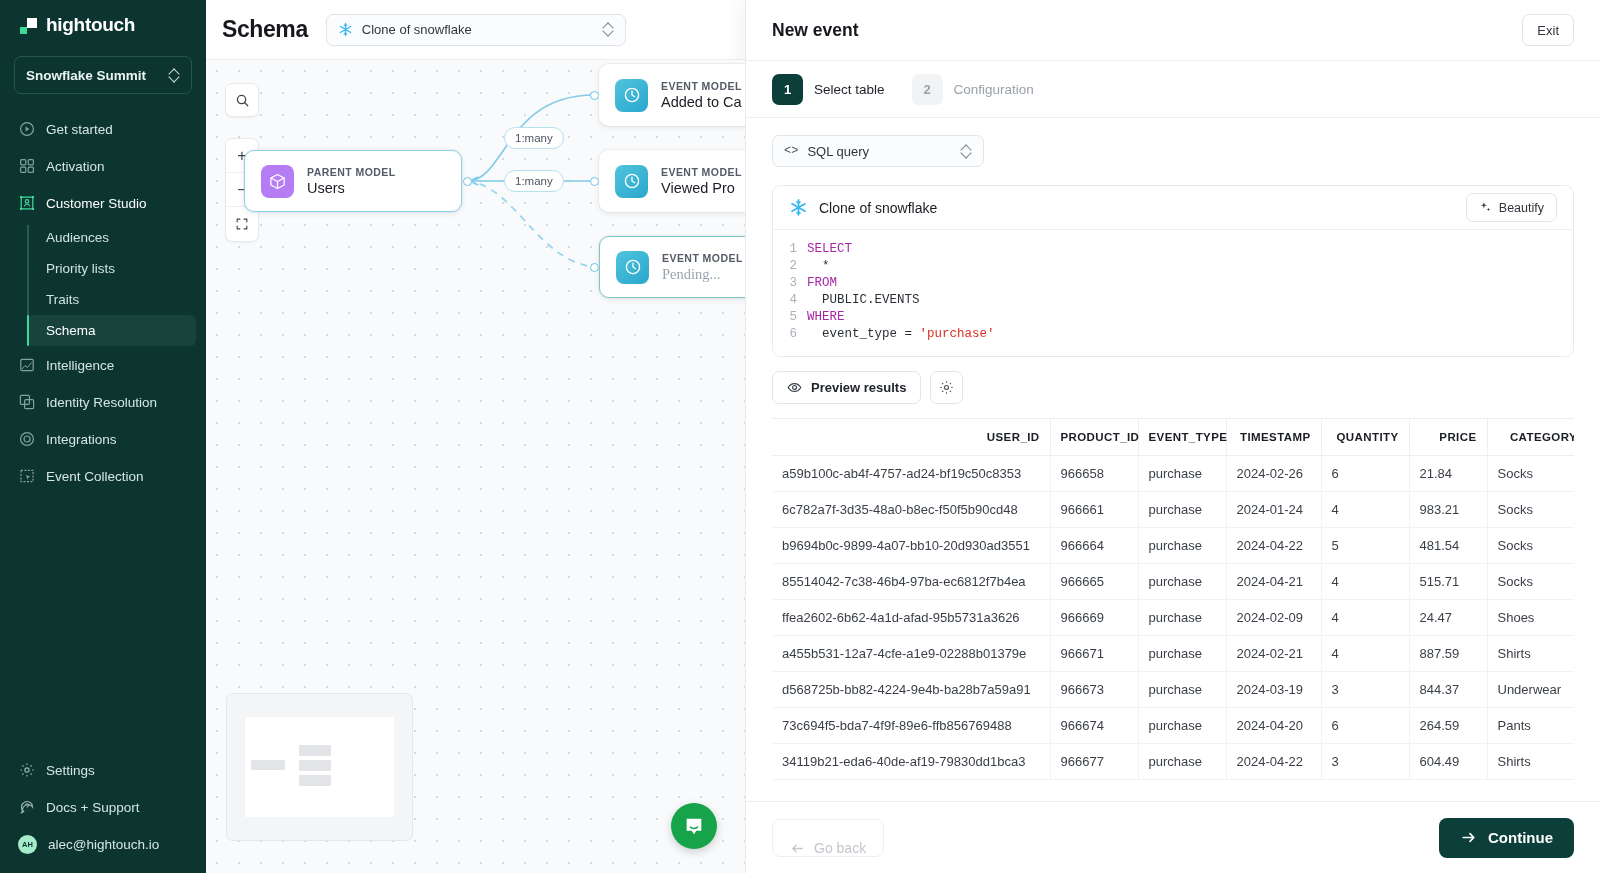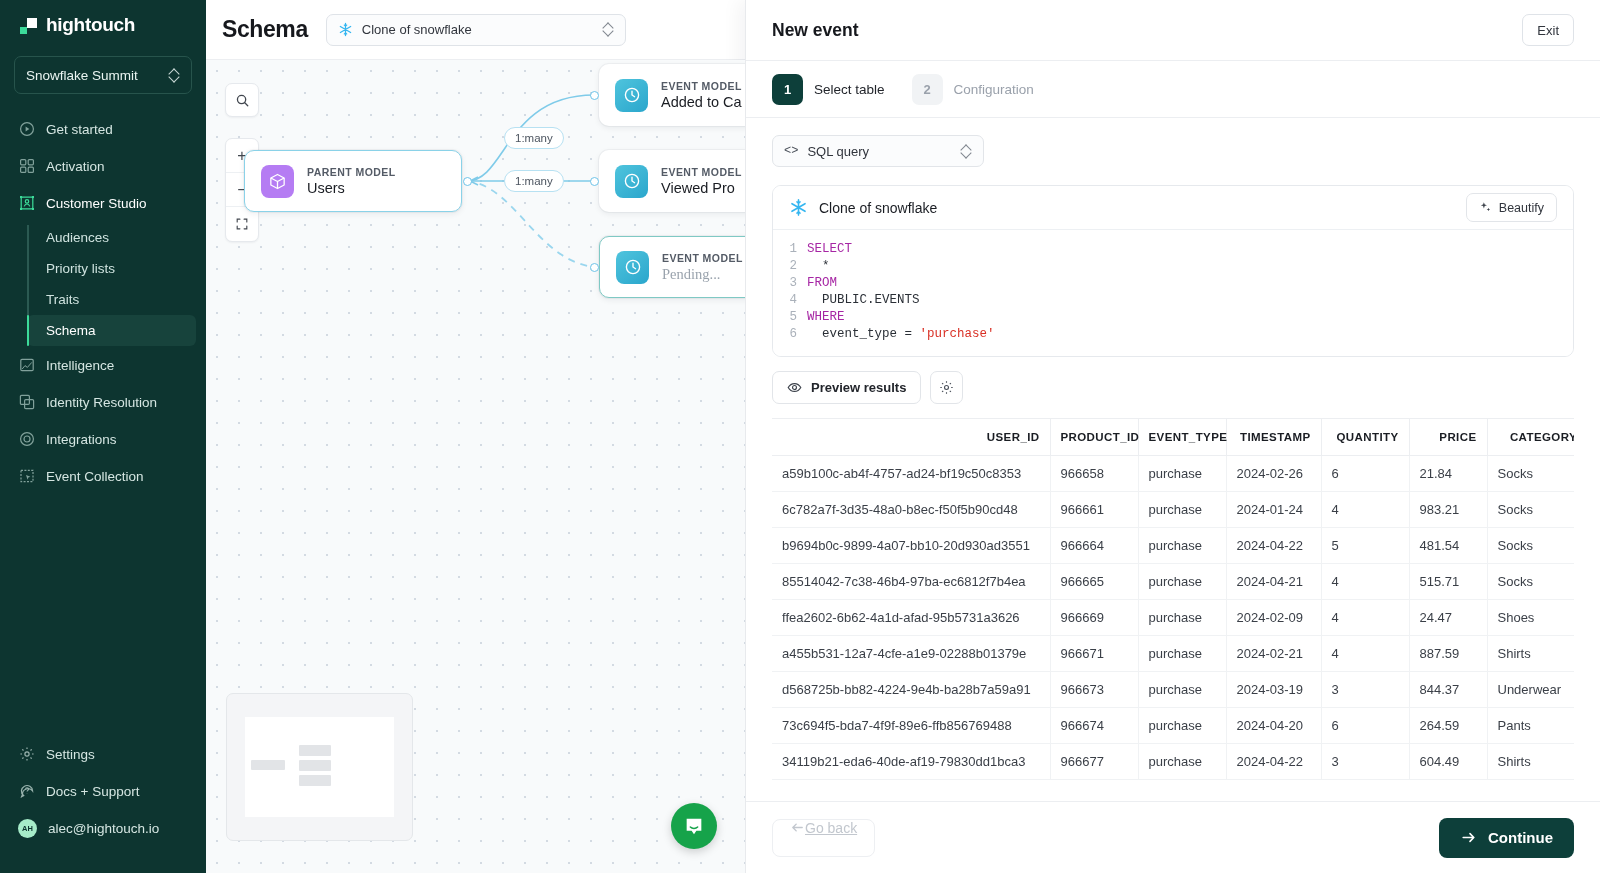--- a/index.html
+++ b/index.html
@@ -22,21 +22,21 @@
   .logo-mark .sq1 { position: absolute; left: 0; bottom: 0; width: 7px; height: 7px; background: #3cdb9a; }
   .logo-mark .sq2 { position: absolute; right: 0; top: 1px; width: 10px; height: 10px; background: #fff; }
   .logo-text { color: #fff; font-size: 19px; font-weight: 700; letter-spacing: -0.3px; }
 
   .ws-select {
     margin: 10px 14px 14px 14px; height: 38px;
     border: 1px solid #27544c; border-radius: 7px;
     display: flex; align-items: center; padding: 0 11px;
     color: #eaf5f2; font-size: 13.5px; cursor: pointer;
   }
-  .ws-select .ws-name { flex: 1; overflow: hidden; white-space: nowrap; text-overflow: ellipsis; }
+  .ws-select .ws-name { flex: 1; overflow: hidden; white-space: nowrap; text-overflow: ellipsis; font-weight: bold; }
   .chev-ud { width: 11px; height: 15px; position: relative; opacity: .85; }
   .chev-ud::before, .chev-ud::after {
     content: ""; position: absolute; left: 1px; width: 7px; height: 7px;
     border-left: 1.4px solid currentColor; border-top: 1.4px solid currentColor;
   }
   .chev-ud::before { top: 2px; transform: rotate(45deg); }
   .chev-ud::after  { bottom: 2px; transform: rotate(-135deg); }
 
   .nav { flex: 1; padding-top: 2px; overflow: hidden; }
   .nav-item {
@@ -55,21 +55,21 @@
   .sub-item {
     display: flex; align-items: center; height: 31px;
     padding-left: 19px; margin-right: 10px;
     color: #cfe3df; font-size: 13.5px; border-radius: 6px; cursor: pointer; position: relative;
   }
   .sub-item.active { background: #17433c; color: #fff; }
   .sub-item.active::before {
     content: ""; position: absolute; left: 0; top: 0; bottom: 0; width: 2px; background: #3cdb9a; border-radius: 2px;
   }
 
-  .nav-bottom { padding-bottom: 26px; }
+  .nav-bottom { padding-bottom: 10px; }
   .avatar {
     width: 19px; height: 19px; border-radius: 50%; background: #a6ecc9;
     color: #0d3530; font-size: 7.5px; font-weight: 700;
     display: flex; align-items: center; justify-content: center; flex: 0 0 19px;
   }
 
   
   .canvas-col { width: 539px; flex: 0 0 539px; display: flex; flex-direction: column; background: #fff; }
   .canvas-header {
     height: 60px; flex: 0 0 60px; display: flex; align-items: center;
@@ -227,21 +227,21 @@
   table.results th:last-child, table.results td:last-child { border-right: 0; }
   .c-user { width: 278px; } .c-prod { width: 88px; } .c-etype { width: 88px; }
   .c-ts { width: 95px; } .c-qty { width: 88px; } .c-price { width: 78px; } .c-cat { width: 100px; }
 
   .panel-foot {
     height: 72px; flex: 0 0 72px; display: flex; align-items: center; justify-content: space-between;
     padding: 0 26px; border-top: 1px solid #eceef1; background: #fff;
   }
   .goback-btn {
     height: 38px; padding: 0 17px; border: 1px solid #edeff2; border-radius: 8px; background: #fff;
-    font-size: 14px; color: #c2c7ce; display: flex; align-items: flex-start; cursor: not-allowed; text-decoration: underline;
+    font-size: 14px; color: #c2c7ce; display: flex; align-items: flex-end; gap: 9px; cursor: not-allowed;
   }
   .continue-btn {
     height: 40px; padding: 0 21px; border: 0; border-radius: 8px; background: #0d3f3a; color: #fff;
     font-size: 15px; font-weight: 600; display: flex; align-items: center; gap: 11px; cursor: pointer;
   }
   svg { display: block; }
 </style>
 </head>
 <body>
 

